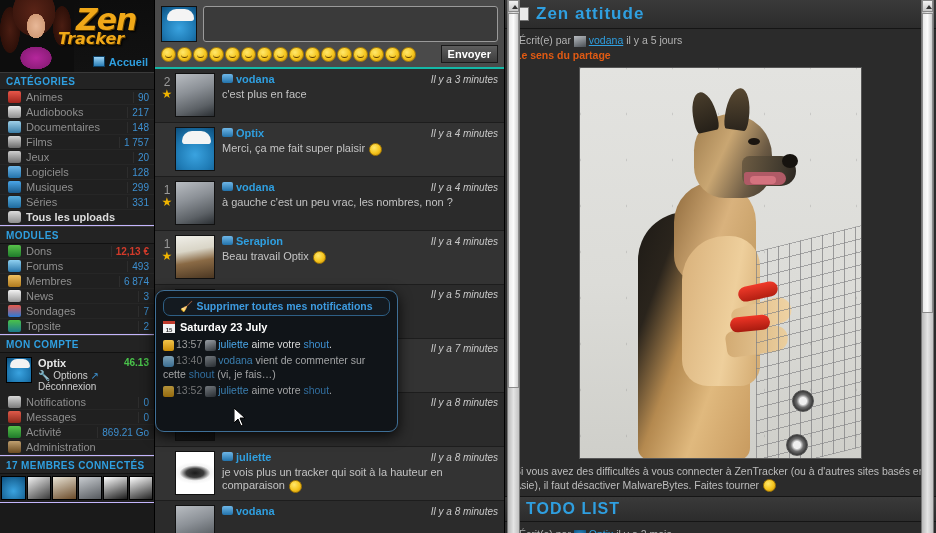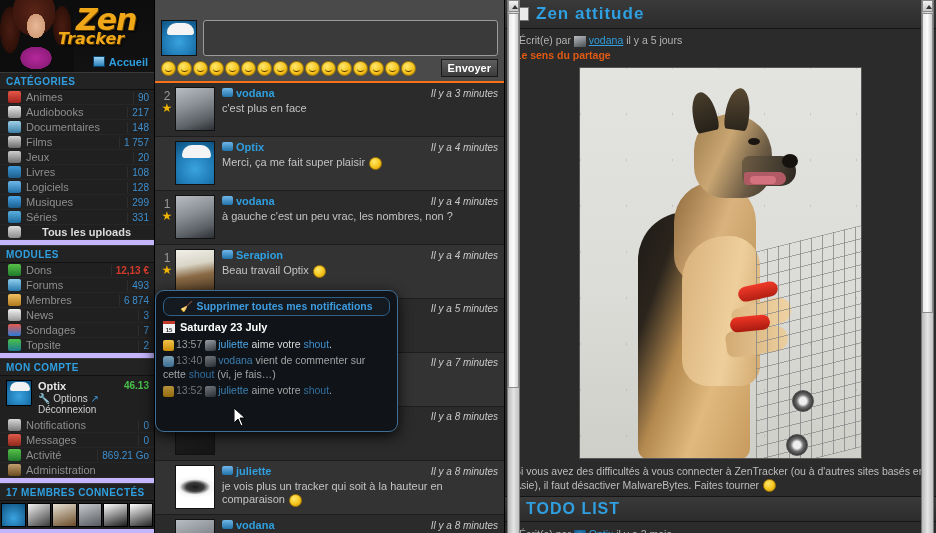--- a/index.html
+++ b/index.html
@@ -22,29 +22,29 @@
       #0d0d0d; }
   .logo .zen { position:absolute; left:76px; top:2px; font-size:30px; font-weight:bold;
     font-style:italic; color:#f0a818; letter-spacing:-1px;
     text-shadow:1px 1px 0 #5a3a00, 2px 2px 2px #000; font-family:"DejaVu Sans", sans-serif; }
   .logo .tracker { position:absolute; left:58px; top:29px; font-size:16px; font-weight:bold;
     font-style:italic; color:#f0a818; text-shadow:1px 1px 0 #5a3a00, 2px 2px 2px #000;
     font-family:"DejaVu Sans", sans-serif; }
   .logo .accueil { position:absolute; right:6px; bottom:4px; color:#2f9fe0; font-size:11px;
     font-weight:bold; display:flex; align-items:flex-start; gap:4px; }
 
-  .sec { background:#202020; border-top:1px solid #3a3a3a; border-bottom:5px solid #c4b5fd; }
+  .sec { background:#202020; border-top:1px solid #3a3a3a; border-bottom:1px solid #c4b5fd; }
   .sec-head { color:#2f9fe0; font-weight:bold; font-size:10px; letter-spacing:.4px;
     padding:3px 6px 2px; background:#232323; border-bottom:1px solid #111; }
   .row { display:flex; align-items:center; height:15px; padding:0 5px 0 8px;
     border-bottom:1px solid #262626; }
   .row .ic { width:13px; height:12px; flex:0 0 13px; margin-right:5px; border-radius:2px; }
   .row .lb { flex:1; color:#8e8e8e; font-size:11px; white-space:nowrap; overflow:hidden; }
   .row .vl { color:#3d8fd0; font-size:10px; padding-left:4px; border-left:1px solid #2d2d2d; }
-  .row.strong .lb { color:#dcdcdc; font-weight:bold;margin-left:16px; }
+  .row.strong .lb { color:#dcdcdc; font-weight:bold; }
   .vl.red { color:#d23a2a; font-weight:bold; }
 
   .searchbox { padding:4px 5px; display:flex; align-items:center; gap:4px; }
   .searchbox input { flex:1; height:14px; background:#0c0c0c; border:1px solid #555;
     border-radius:7px; color:#ccc; font-size:10px; padding:0 6px;
     font-family:"Liberation Sans",sans-serif; }
 
   .acct { display:flex; padding:4px 5px 3px 6px; gap:6px; align-items:flex-start; }
   .acct .av { width:26px; height:26px; flex:0 0 26px; border:1px solid #000;
     background:radial-gradient(circle at 50% 62%,#3aa3e0 0%,#1f7bb5 55%,#0d4f7d 100%); position:relative; }
@@ -54,21 +54,21 @@
   .acct .nm { color:#e8e8e8; font-weight:bold; font-size:11px; }
   .acct .pt { color:#49c24a; font-size:10px; font-weight:bold; float:right; }
   .acct .lnks { font-size:10px; color:#cfcfcf; margin-top:1px; }
 
   .members-av { display:flex; gap:1px; padding:2px 1px; }
   .members-av div { width:25px; height:24px; border:1px solid #000; }
 
   
   #center { width:350px; flex:0 0 350px; height:533px; background:#2f2f2f;
     position:relative; overflow:hidden; border-right:1px solid #000; }
-  .shoutform { background:#4a4a4a; padding:20px 6px 4px; border-bottom:2px solid #f97316; }
+  .shoutform { background:#4a4a4a; padding:6px 6px 4px; border-bottom:2px solid #14b8a6; }
   .sf-top { display:flex; gap:6px; }
   .sf-av { width:36px; height:36px; flex:0 0 36px; border:1px solid #111;
     background:radial-gradient(circle at 50% 62%,#3aa3e0 0%,#1f7bb5 55%,#0d4f7d 100%); position:relative; }
   .sf-av::before{ content:""; position:absolute; left:5px; top:2px; width:27px; height:12px;
     background:#f4f4f4; border-radius:14px 14px 4px 4px; }
   .sf-ta { flex:1; height:36px; background:#3a3a3a; border:1px solid #9a9a9a;
     border-radius:3px; resize:none; color:#ddd; font-size:11px; padding:3px;
     font-family:"Liberation Sans",sans-serif; }
   .sf-bot { display:flex; align-items:center; margin-top:3px; gap:1px; }
   .smi { width:15px; height:15px; border-radius:50%; flex:0 0 15px;
@@ -254,25 +254,20 @@
             <span class="ic" style="background: linear-gradient(rgb(216, 216, 216), rgb(106, 106, 106));"></span>
             <span class="lb">Films</span>
             <span class="vl">1 757</span>
           </div>
           <div class="row">
             <span class="ic" style="background: linear-gradient(rgb(207, 207, 207), rgb(112, 112, 112));"></span>
             <span class="lb">Jeux</span>
             <span class="vl">20</span>
           </div>
           <div class="row">
-            <span class="ic" style="background: linear-gradient(rgb(63, 154, 216), rgb(29, 95, 142));"></span>
-            <span class="lb">Livres</span>
-            <span class="vl">108</span>
-          </div>
-          <div class="row">
             <span class="ic" style="background: linear-gradient(rgb(111, 183, 232), rgb(34, 114, 170));"></span>
             <span class="lb">Logiciels</span>
             <span class="vl">128</span>
           </div>
           <div class="row">
             <span class="ic" style="background: linear-gradient(rgb(74, 166, 232), rgb(27, 92, 140));"></span>
             <span class="lb">Musiques</span>
             <span class="vl">299</span>
           </div>
           <div class="row">

